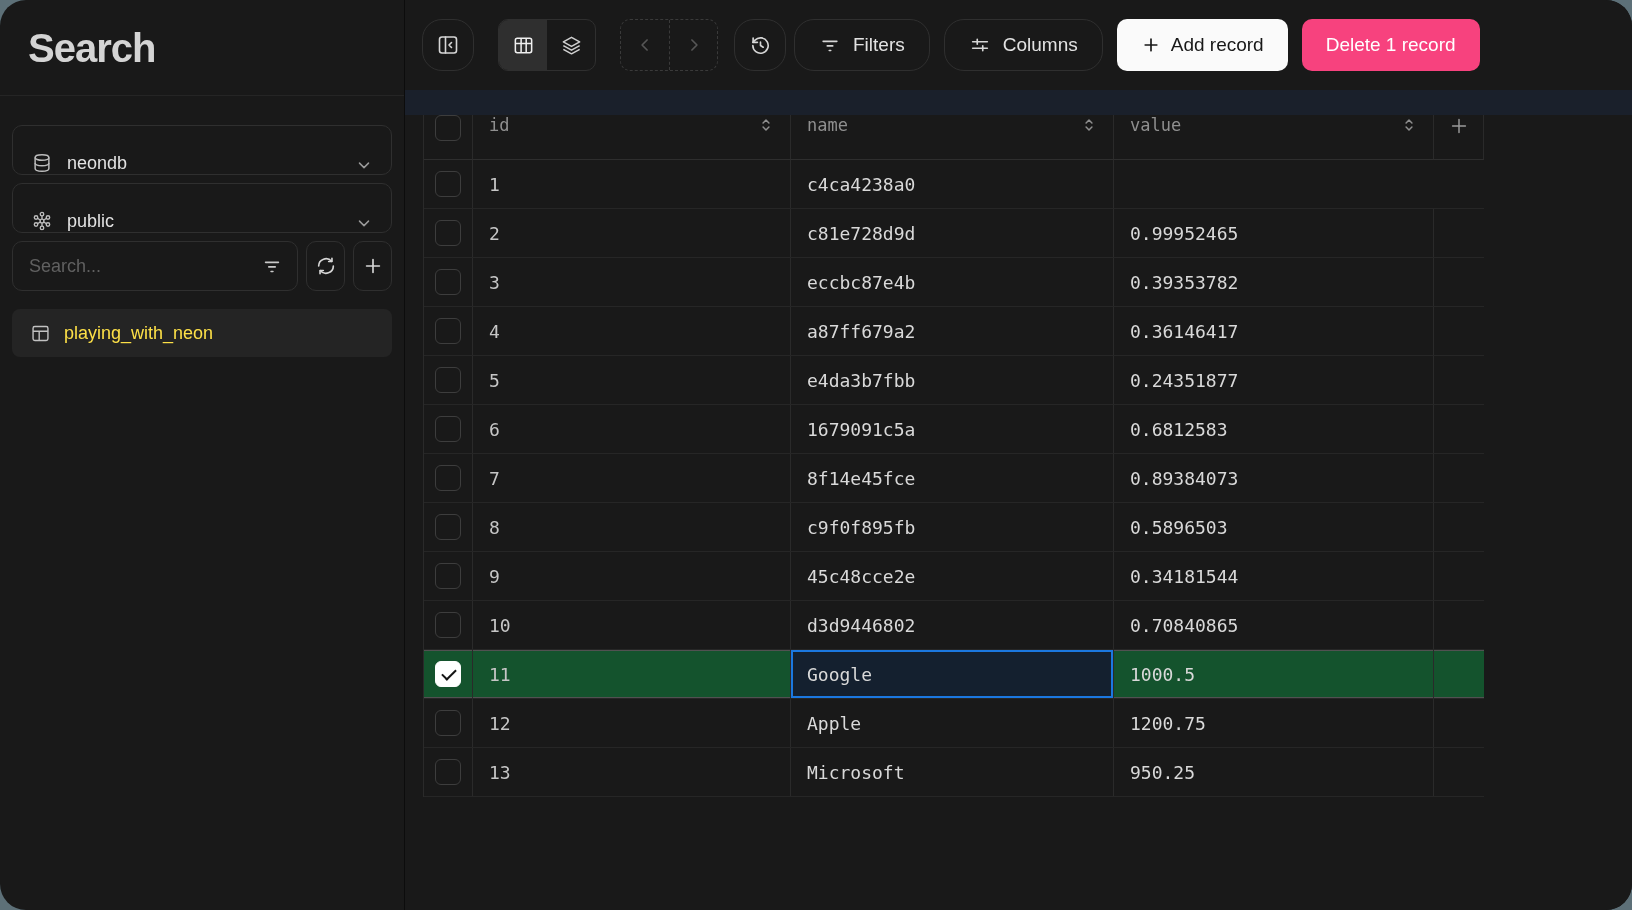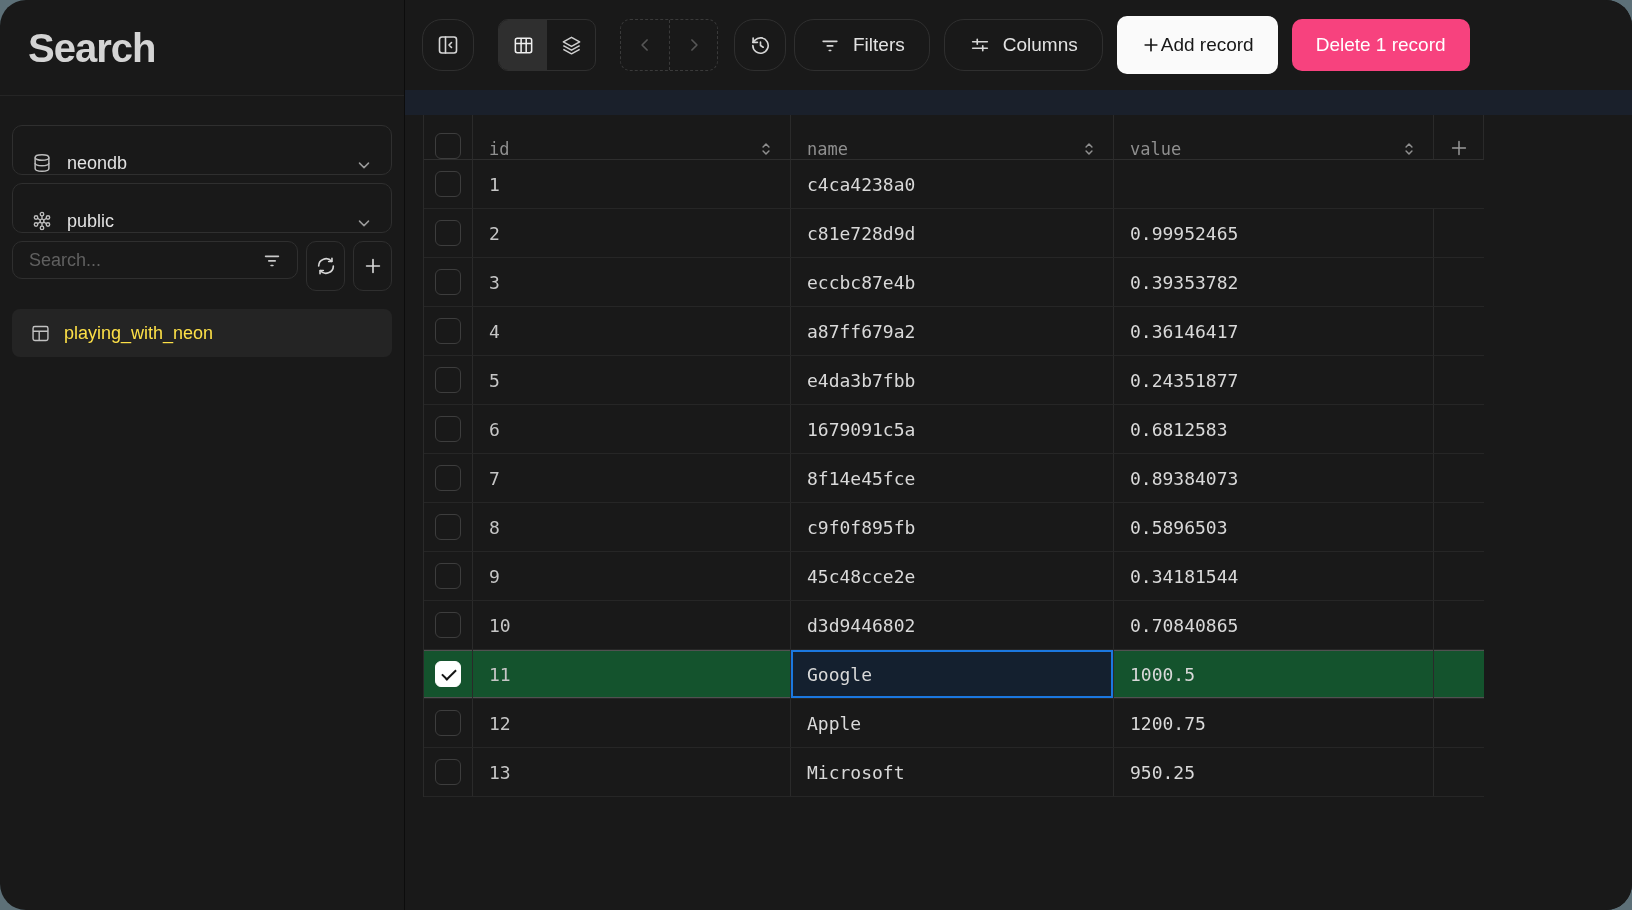--- a/index.html
+++ b/index.html
@@ -13,21 +13,21 @@
   .sidebar-header { padding:26px 28px 24px 28px; border-bottom:1px solid #252525; }
   .sidebar-header h1 { font-size:40px; font-weight:700; letter-spacing:-1px; color:#d4d4d4; }
   .sidebar-body { padding:29px 12px 0 12px; }
 
   .select { height:50px; border:1px solid #2f2f2f; border-radius:10px; display:flex; align-items:flex-end;
             padding:0 18px; gap:14px; margin-bottom:8px; cursor:pointer; }
   .select .label { font-size:18px; color:#e2e2e2; flex:1; }
   .select svg.lead { flex:0 0 auto; }
 
   .search-row { display:flex; gap:8px; margin-bottom:18px; }
-  .search-box { flex:1; height:38px; border:1px solid #2f2f2f; border-radius:10px; display:flex; align-items:center; padding:0 14px 0 16px; }
+  .search-box { flex:1; height:50px; border:1px solid #2f2f2f; border-radius:10px; display:flex; align-items:center; padding:0 14px 0 16px; }
   .search-box input { flex:1; background:transparent; border:none; outline:none; font-size:18px; color:#e2e2e2;
                       font-family:"Liberation Sans", sans-serif; min-width:0; }
   .search-box input::placeholder { color:#606060; }
   .icon-btn { width:52px; height:50px; border:1px solid #2f2f2f; border-radius:10px; background:transparent;
               display:flex; align-items:center; justify-content:center; cursor:pointer; }
 
   .table-item { height:48px; background:#242424; border-radius:8px; display:flex; align-items:center; gap:13px;
                 padding:0 18px; cursor:pointer; }
   .table-item .label { font-size:18px; color:#fde047; font-weight:500; }
 
@@ -40,34 +40,34 @@
   .sq { width:52px; }
   .seg { display:flex; height:52px; border:1px solid #2f2f2f; border-radius:10px; overflow:hidden; margin-left:24px; }
   .seg-item { width:48px; height:100%; display:flex; align-items:center; justify-content:center; cursor:pointer; }
   .seg-item.active { background:#2f2f2f; }
   .nav-group { display:flex; height:52px; border:1px dashed #3a3a3a; border-radius:10px; margin-left:24px; }
   .nav-btn { width:48px; display:flex; align-items:center; justify-content:center; cursor:default; }
   .nav-btn + .nav-btn { border-left:1px dashed #3a3a3a; }
   .tb-history { margin-left:16px; }
   .tb-filters { margin-left:8px; padding:0 24px; }
   .tb-columns { margin-left:14px; padding:3px 24px; }
-  .btn-add { margin-left:14px; padding:0 24px; height:58px; border:none; border-radius:10px; background:#fafafa;
-             color:#171717; font-size:19px; font-weight:500; display:flex; align-items:center; cursor:pointer;
+  .btn-add { margin-left:14px; padding:0 24px; height:52px; border:none; border-radius:10px; background:#fafafa;
+             color:#171717; font-size:19px; font-weight:500; display:flex; align-items:center; gap:10px; cursor:pointer;
              font-family:"Liberation Sans", sans-serif; }
   .btn-delete { margin-left:14px; padding:0 24px; height:52px; border:none; border-radius:10px; background:#f7427e;
                 color:#ffffff; font-size:19px; font-weight:500; display:flex; align-items:center; cursor:pointer;
                 font-family:"Liberation Sans", sans-serif; }
 
   .content { flex:1; background:#191919; overflow:hidden; }
   .top-strip { height:25px; background:#1a202b; }
 
   
   .grid { margin-left:18px; width:fit-content; border-left:1px solid #2a2a2a; font-family:"DejaVu Sans Mono", monospace; }
   .grid-header { display:flex; height:45px; }
-  .hcell { display:flex; align-items:flex-end; border-right:1px solid #2a2a2a; border-bottom:1px solid #2e2e2e;
+  .hcell { display:flex; align-items:flex-start; border-right:1px solid #2a2a2a; border-bottom:1px solid #2e2e2e;
            padding:0 14px 0 16px; color:#8f8f8f; font-size:17px; cursor:pointer; }
   .hcell .htitle { flex:1; }
   .col-cb { width:49px; justify-content:center; padding:0; }
   .col-id { width:318px; }
   .col-name { width:323px; }
   .col-value { width:320px; }
   .col-add { width:50px; justify-content:center; color:#9a9a9a; padding:0; }
 
   .grid-row { display:flex; height:49px; border-bottom:1px solid #262626; }
   .grid-row.selected { background:#14532d; box-shadow: inset 0 1px 0 #515151, inset 0 -1px 0 #515151; }

